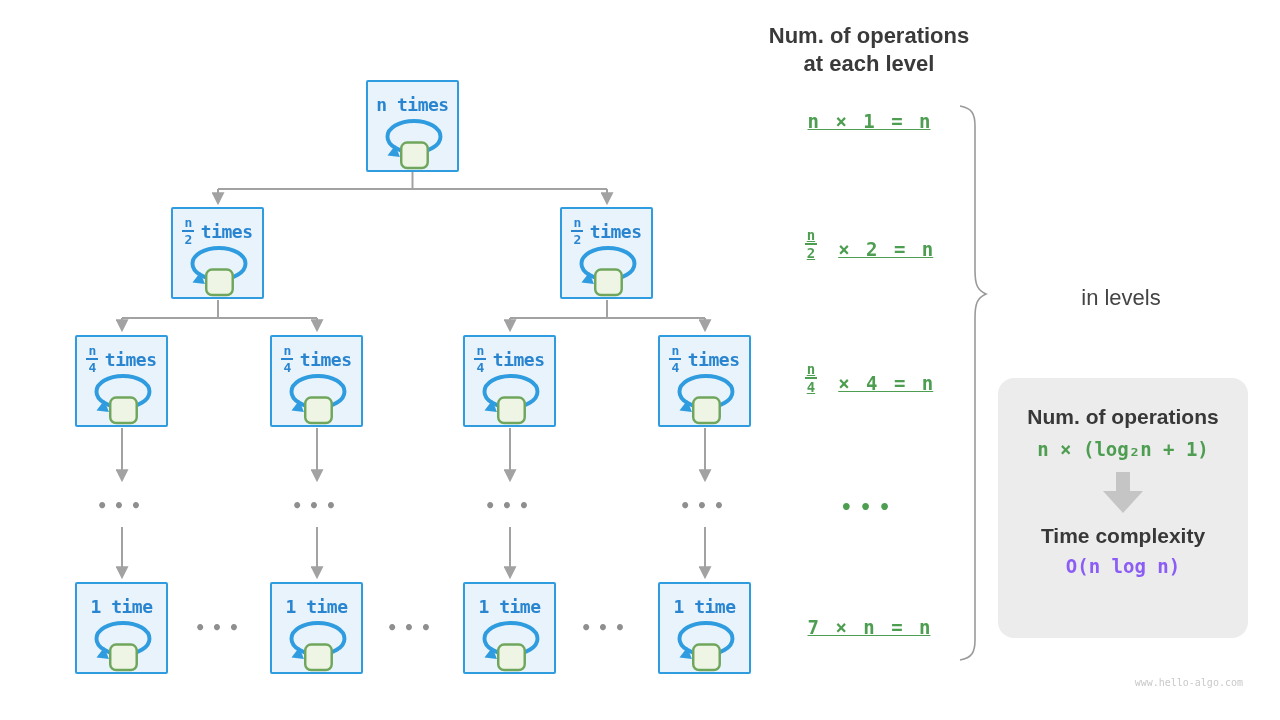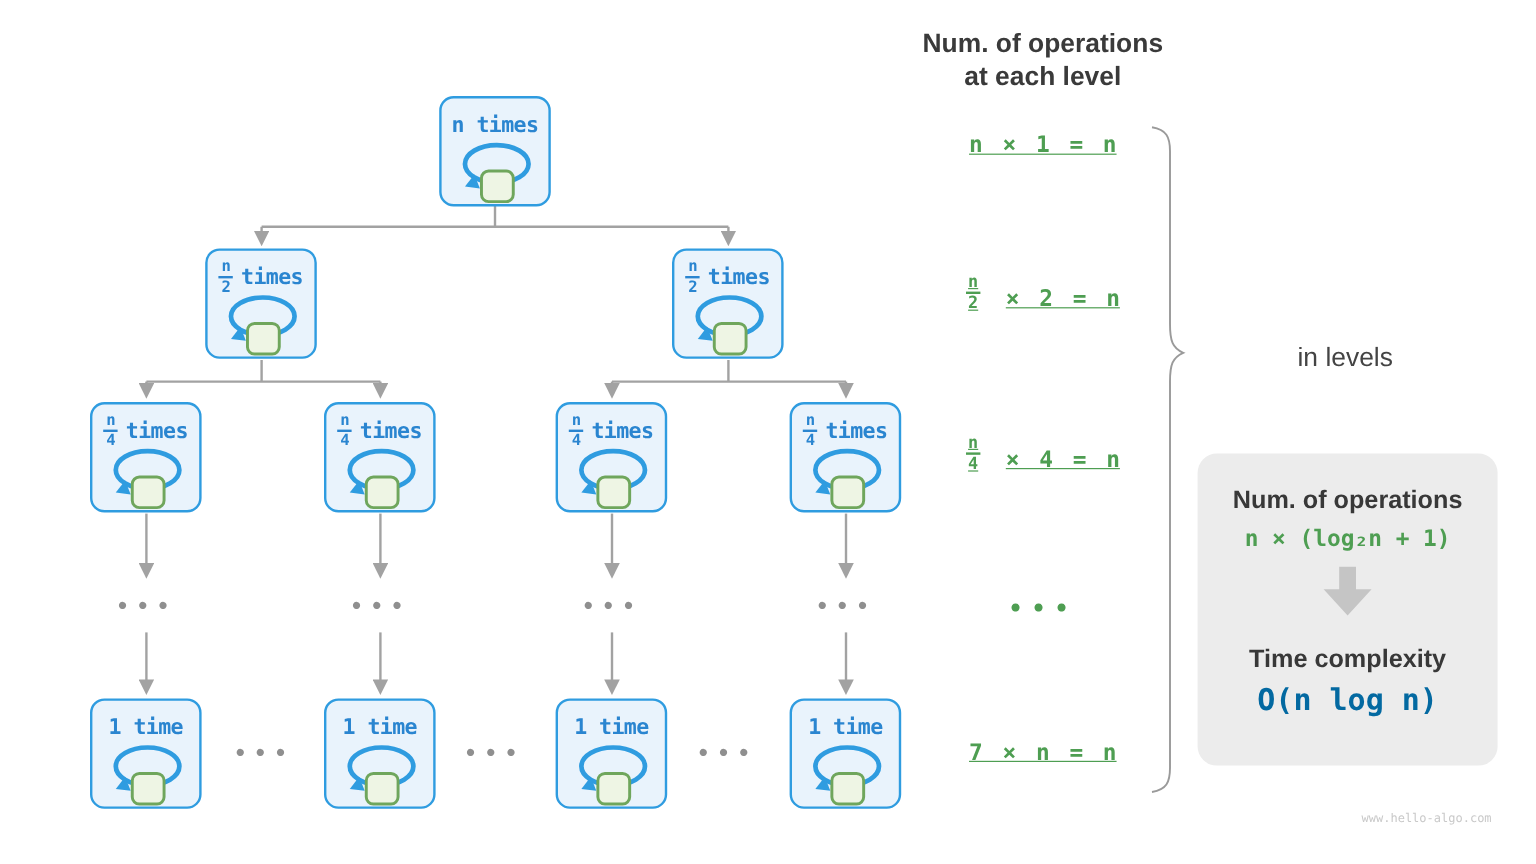--- a/index.html
+++ b/index.html
@@ -6,21 +6,21 @@
   html,body { background:#ffffff; }
   #canvas {
     position:relative; width:1280px; height:720px; background:#ffffff;
     font-family:"Liberation Sans", sans-serif; overflow:hidden;
   }
   svg.underlay { position:absolute; left:0; top:0; pointer-events:none; }
 
   
   .node {
     position:absolute; width:93px; height:92px;
-    background:#e9f3fc; border:2.5px solid #2f9ce0; border-radius:12px;
+    background:#e9f3fc; border:2.5px solid #2f9ce0; border-radius:2px;
     display:flex; flex-direction:column; align-items:center; padding-top:7px;
   }
   .node-label {
     display:inline-flex; align-items:center; justify-content:center;
     color:#2a85d0; font-family:"DejaVu Sans Mono", monospace;
     font-size:18px; font-weight:600; letter-spacing:-0.5px; min-height:30px;
   }
   .frac { display:inline-flex; flex-direction:column; align-items:center; line-height:1; }
   .frac .num { font-size:13px; font-weight:700; padding:0 2px 1px 2px; border-bottom:2px solid currentColor; }
   .frac .den { font-size:13px; font-weight:700; padding-top:1px; }
@@ -69,24 +69,24 @@
     background:#ececec; border-radius:16px;
     display:flex; flex-direction:column; align-items:center;
   }
   .summary-box .box-title { color:#383838; font-size:21px; font-weight:700; }
   .summary-box .t1 { margin-top:27px; }
   .summary-box .f1 {
     margin-top:9px; color:#4e9e52; font-family:"DejaVu Sans Mono", monospace;
     font-size:19px; font-weight:700;
   }
   .summary-box .down-arrow { margin-top:12px; }
-  .summary-box .t2 { margin-top:24px; }
+  .summary-box .t2 { margin-top:10px; }
   .summary-box .f2 {
-    margin-top:7px; color:#0369a1; font-family:"DejaVu Sans Mono", monospace;
-    font-size:25px; font-weight:700;text-align:right;
+    margin-top:7px; color:#8b5cf6; font-family:"DejaVu Sans Mono", monospace;
+    font-size:19px; font-weight:700;text-align:right;
   }
 
   .watermark {
     position:absolute; right:37px; top:677px;
     color:#c9c9c9; font-family:"DejaVu Sans Mono", monospace; font-size:10px;
   }
 </style>
 </head>
 <body>
 

